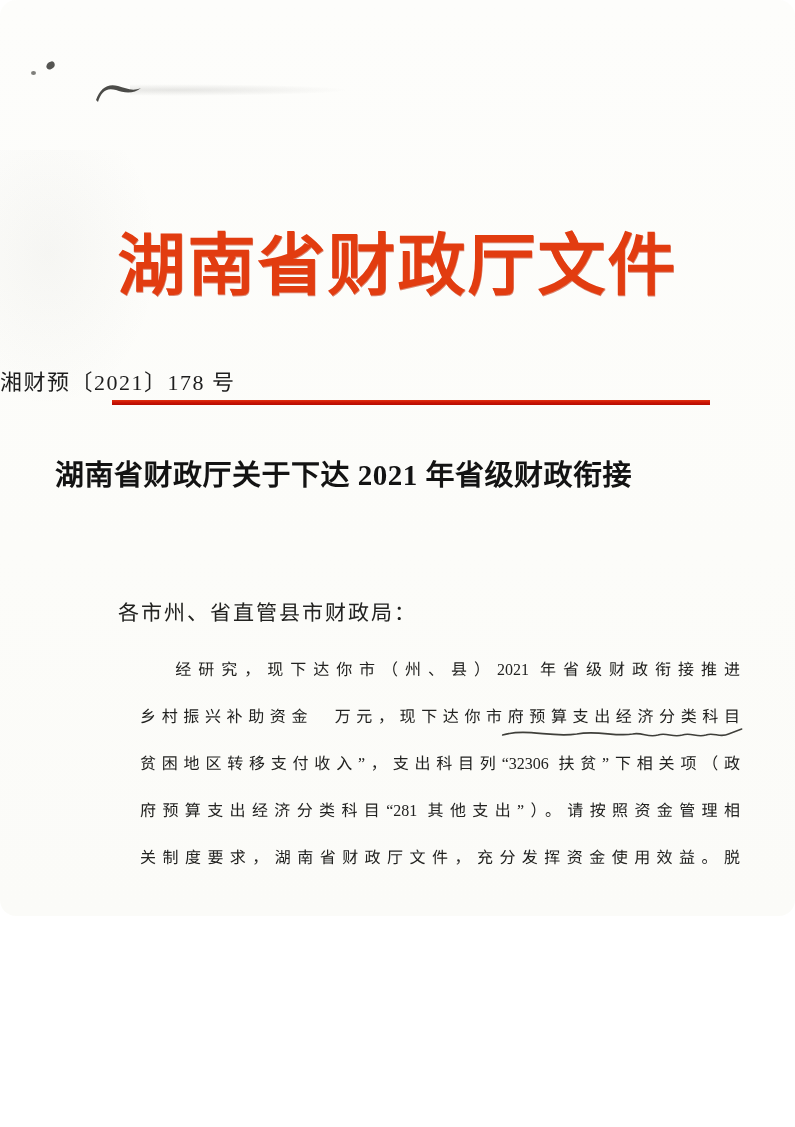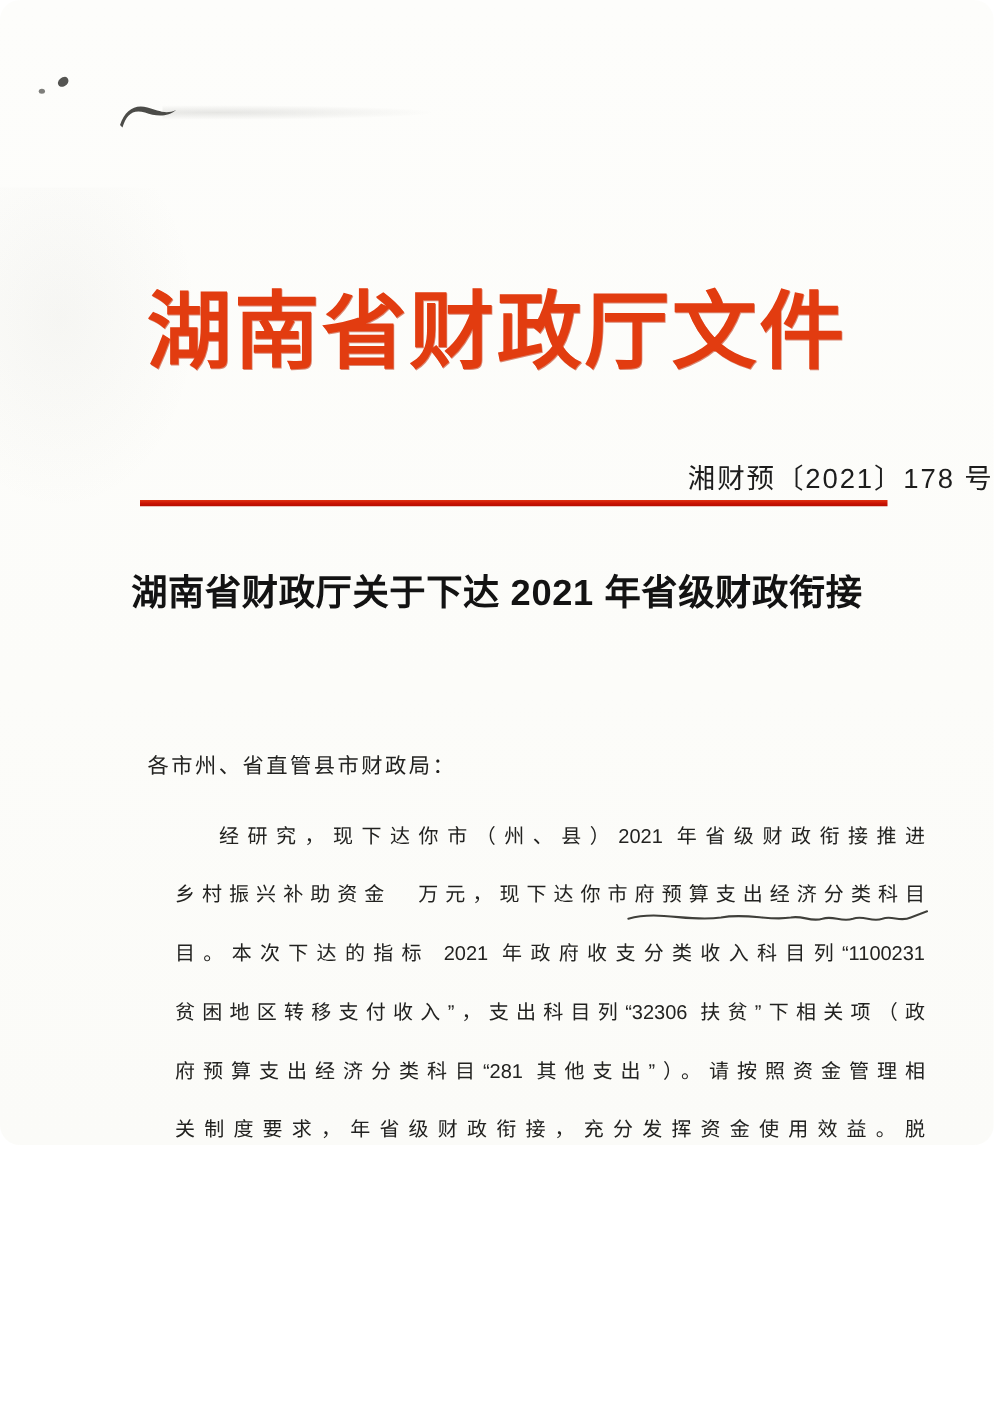--- a/index.html
+++ b/index.html
@@ -6,21 +6,21 @@
     margin: 0;
     padding: 0;
     background: #ffffff;
   }
   .sheet {
     position: relative;
     width: 795px;
     height: 916px;
     background: linear-gradient(180deg, #fdfdfb 0%, #fcfcf9 60%, #fbfbf8 100%);
     overflow: hidden;
-    font-family: Liberation Sans, sans-serif;
+    font-family: Liberation Serif, serif;
     border-radius: 16px;
   }
 
   
   .artifact { position: absolute; pointer-events: none; }
   .smudge-curl { left: 92px; top: 78px; width: 52px; height: 32px; opacity: .85; }
   .speck-1 { left: 46px; top: 62px; width: 9px; height: 7px; background: #2b2b28;
              border-radius: 60% 40% 55% 45%; transform: rotate(-25deg); opacity: .8; }
   .speck-2 { left: 31px; top: 71px; width: 5px; height: 4px; background: #3a3a36;
              border-radius: 50%; opacity: .65; }
@@ -41,49 +41,48 @@
     font-weight: bold;
     letter-spacing: 2px;
     color: #e23c10;
     text-shadow: 0.5px 0.5px 0 rgba(190,40,5,.55);
     white-space: nowrap;
   }
 
   .doc-number {
     position: absolute;
     top: 364px; left: 0; right: 0;
-    text-align: right;
+    text-align: left;
     font-size: 22px;
     letter-spacing: 1.5px;
     color: #1d1d1d;
     white-space: nowrap;
   }
 
   .red-rule {
     position: absolute;
     top: 400px; left: 112px;
     width: 598px; height: 5px;
     background: linear-gradient(180deg, #e03212 0%, #c91203 55%, #b30e02 100%);
   }
 
   .doc-title {
     position: absolute;
     top: 452px; left: 55px; right: 55px;
-    text-align: center;
     font-size: 29px;
     font-weight: bold;
     line-height: 47px;
     color: #131313;
     letter-spacing: 0.5px;
   }
 
   .salutation {
     position: absolute;
     top: 596px; left: 118px;
-    font-size: 17px;
+    font-size: 21px;
     line-height: 34px;
     letter-spacing: 2px;
     color: #222220;
     white-space: nowrap;
   }
 
   .body-block {
     position: absolute;
     top: 646px; left: 124px;
     width: 600px;
@@ -143,21 +142,20 @@
 
   <div class="salutation">各市州、省直管县市财政局：</div>
 
   <div class="body-block">
     <div class="bline indent">经研究，现下达你市（州、县）2021 年省级财政衔接推进</div>
 
     <div class="bline"><span>乡村振兴补助资金　万元，现下达你市</span><span class="wavy-wrap"><span>府预算支出经济分类科目</span><svg class="wave-svg" viewBox="0 0 280 15" preserveAspectRatio="none">
             <path d="M3,9 C32,2 58,12 88,8 C112,4 132,11 152,8 C163,6 170,12 181,9 C191,6 198,12 209,9 C219,6 226,12 236,9 C245,6 252,12 262,8 L277,3" fill="none" stroke="#3f3f3a" stroke-width="1.7" stroke-linecap="round"></path>
           </svg></span></div>
 
-    <div class="bline">目。本次下达的指标 2021 年政府收支分类收入科目列“1100231</div>
     <div class="bline">贫困地区转移支付收入”，支出科目列“32306 扶贫”下相关项（政</div>
     <div class="bline">府预算支出经济分类科目“281 其他支出”）。请按照资金管理相</div>
-    <div class="bline">关制度要求，年省级财政衔接，充分发挥资金使用效益。脱</div>
+    <div class="bline">关制度要求，湖南省财政厅文件，充分发挥资金使用效益。脱</div>
   </div>
 
   <div class="page-number">—1—</div>
 
 </div>
 
 </body></html>

